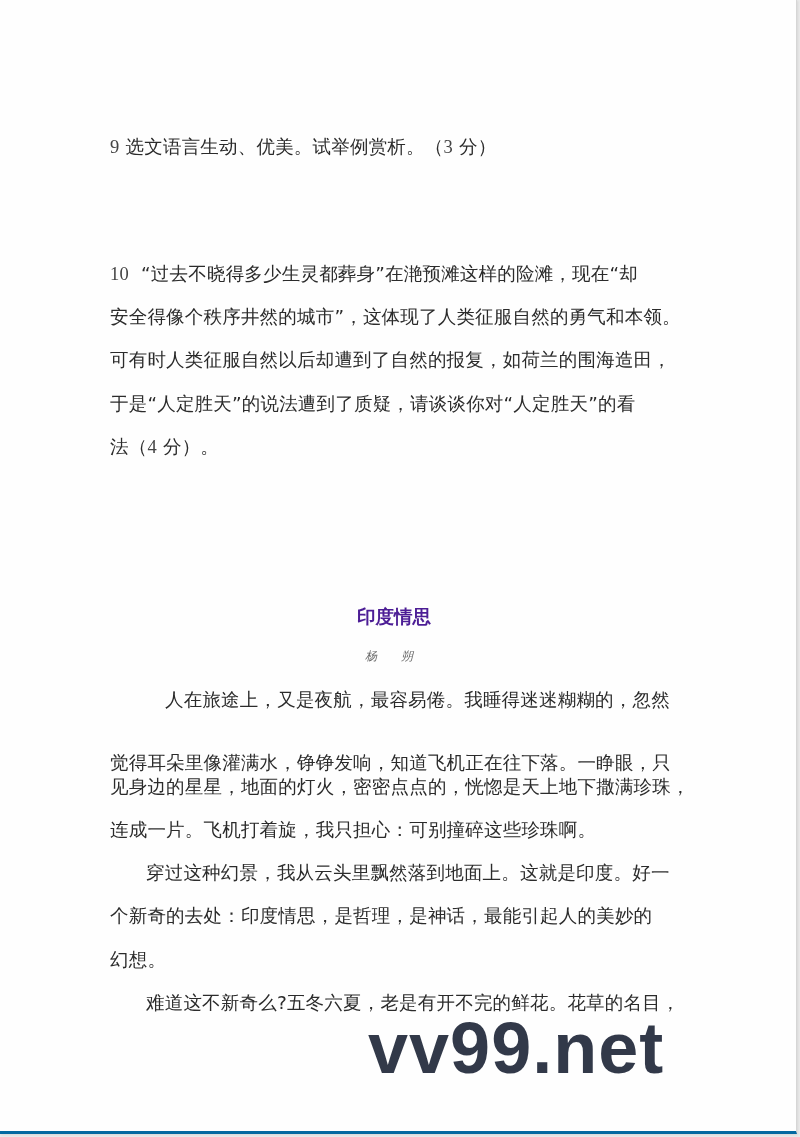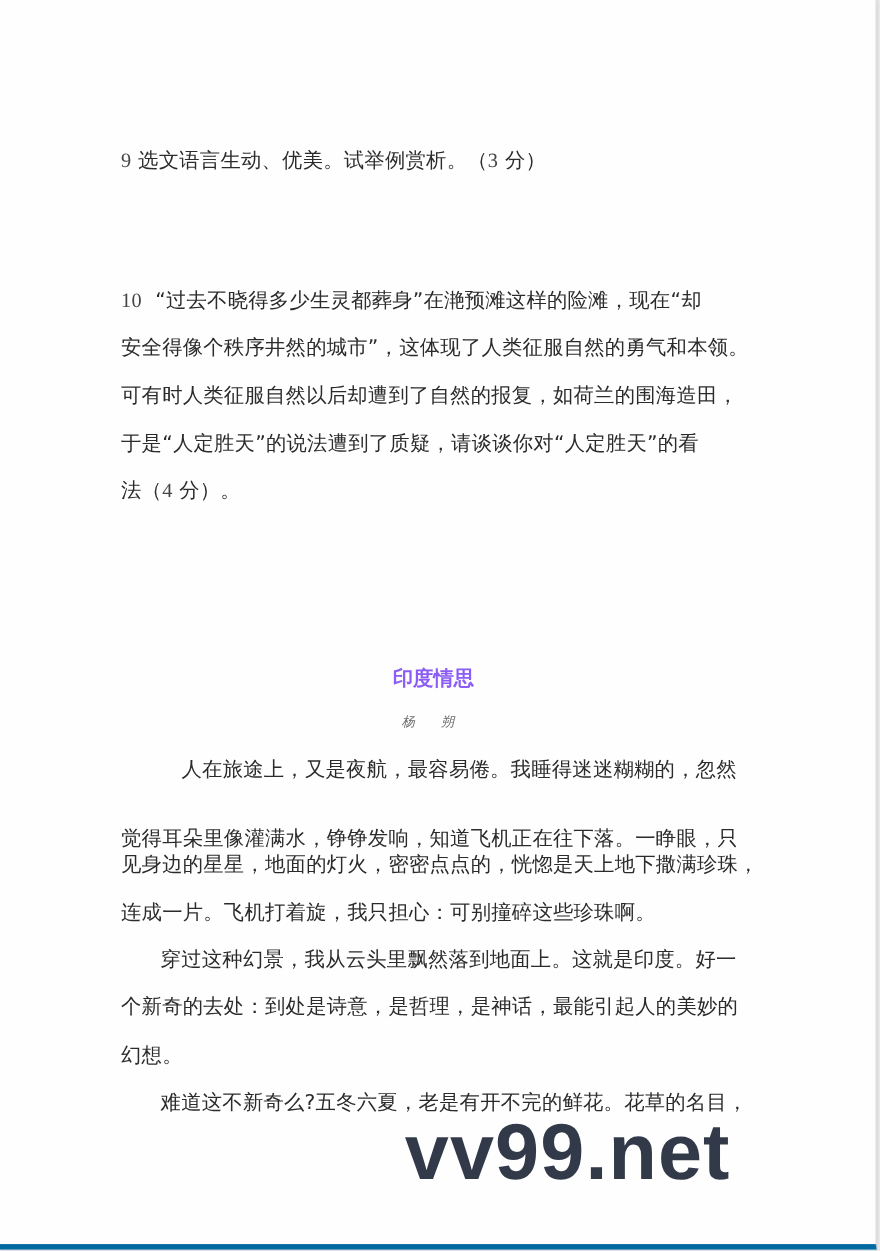--- a/index.html
+++ b/index.html
@@ -16,21 +16,21 @@
       color: #2b2b2b;
     }
     .page {
       position: absolute;
       left: 0;
       top: 0;
       width: 796px;
       height: 1131px;
       background: #fefefe;
       border-right: 1px solid #d6d6d6;
-      border-bottom: 5px solid #0369a1;
+      border-bottom: 3px solid #0369a1;
       box-shadow: 1px 1px 2px rgba(0,0,0,0.08);
     }
     .line {
       position: absolute;
       left: 110px;
       font-size: 18.5px;
       line-height: 24px;
       white-space: nowrap;
       letter-spacing: 0.2px;
     }
@@ -39,21 +39,21 @@
       color: #444;
     }
     .title {
       position: absolute;
       left: 0;
       width: 788px;
       text-align: center;
       top: 604px;
       font-size: 18.5px;
       font-weight: bold;
-      color: #8b5cf6;
+      color: #4c1d95;
     }
     .author {
       position: absolute;
       left: 0;
       width: 788px;
       text-align: center;
       top: 648px;
       font-size: 12px;
       font-family: "DejaVu Serif", "Liberation Serif", serif;
       font-style: italic;
@@ -102,21 +102,21 @@
 
   <div>
     <div class="line" style="top:688px; left:165px;">人在旅途上，又是夜航，最容易倦。我睡得迷迷糊糊的，忽然</div>
     <div class="line" style="top:731px;margin-top:20px;">觉得耳朵里像灌满水，铮铮发响，知道飞机正在往下落。一睁眼，只</div>
     <div class="line" style="top:775px;">见身边的星星，地面的灯火，密密点点的，恍惚是天上地下撒满珍珠，</div>
     <div class="line" style="top:818px;">连成一片。飞机打着旋，我只担心：可别撞碎这些珍珠啊。</div>
   </div>
 
   <div>
     <div class="line" style="top:861px; left:146px;">穿过这种幻景，我从云头里飘然落到地面上。这就是印度。好一</div>
-    <div class="line" style="top:904px;">个新奇的去处：到处是诗意，是哲理，是神话，最能引起人的美妙的</div>
+    <div class="line" style="top:904px;">个新奇的去处：印度情思，是哲理，是神话，最能引起人的美妙的</div>
     <div class="line" style="top:948px;">幻想。</div>
   </div>
 
   <div>
     <div class="line" style="top:991px; left:146px;">难道这不新奇么?五冬六夏，老是有开不完的鲜花。花草的名目，</div>
   </div>
 
   <div class="watermark">vv99.net</div>
 </div>
 

